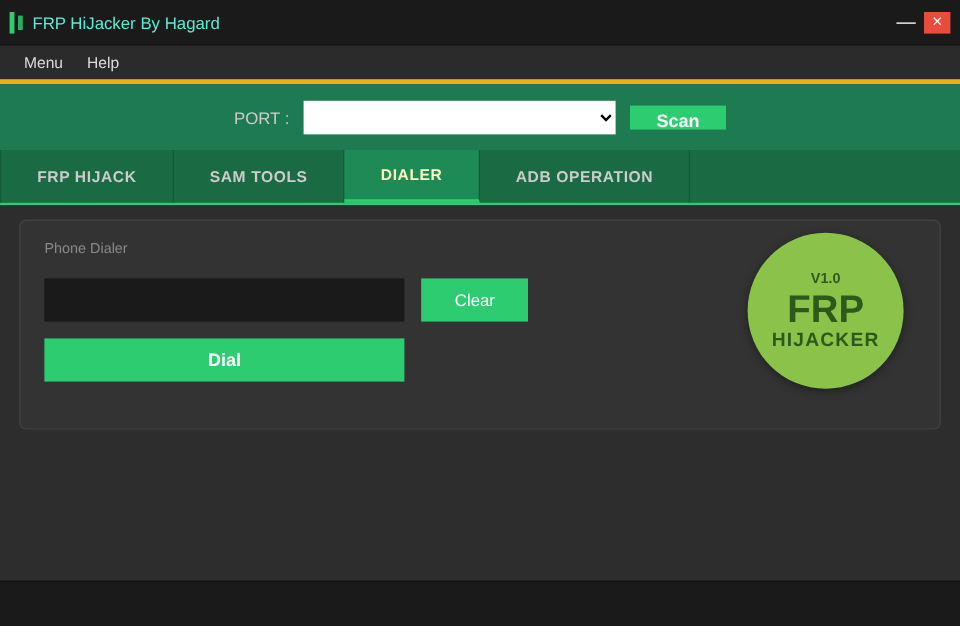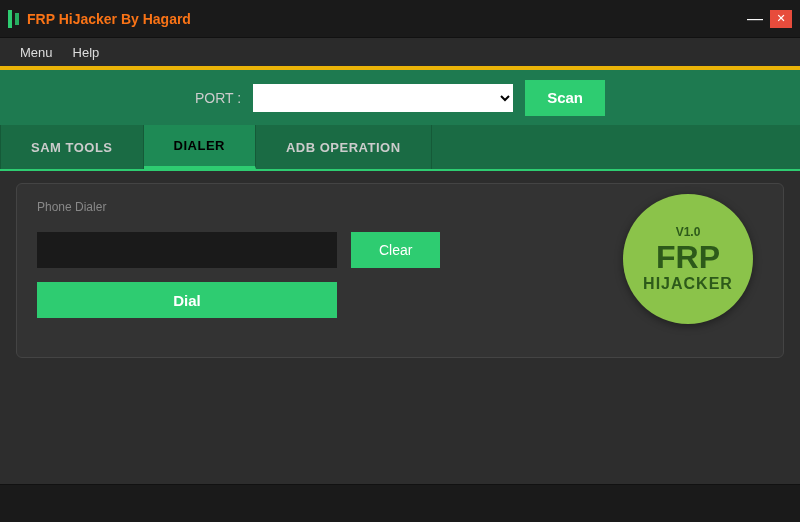--- a/index.html
+++ b/index.html
@@ -35,23 +35,23 @@
       width: 4px;
       height: 18px;
       background: #2ecc71;
     }
     .title-bar-icon .bar2 {
       width: 4px;
       height: 12px;
       background: #27ae60;
     }
     .title-bar-title {
-      color: #f97316;
+      color: #5eead4;
       font-size: 14px;
-      font-weight: 700;
+      font-weight: 400;
     }
     .title-bar-controls {
       display: flex;
       gap: 4px;
     }
     .title-btn {
       width: 22px;
       height: 18px;
       border: none;
       cursor: pointer;
@@ -107,21 +107,21 @@
       outline: none;
     }
     .scan-btn {
       background: #2ecc71;
       color: white;
       border: none;
       padding: 5px 22px;
       font-size: 15px;
       font-weight: bold;
       cursor: pointer;
-      height: 36px;
+      height: 20px;
     }
 
     
     .tabs-bar {
       background: #1a6b44;
       height: 46px;
       display: flex;
       align-items: stretch;
       border-bottom: 2px solid #2ecc71;
     }
@@ -132,21 +132,21 @@
       padding: 0 30px;
       color: #ccc;
       font-size: 13px;
       font-weight: bold;
       cursor: pointer;
       letter-spacing: 0.5px;
       border-right: 1px solid #155a38;
     }
     .tab:first-child { border-left: 1px solid #155a38; }
     .tab.active {
-      color: #000000;
+      color: #fef9c3;
       background: #1e8a55;
       border-bottom: 3px solid #2ecc71;
     }
 
     
     .dialer-panel {
       background: #333;
       border: 1px solid #444;
       border-radius: 6px;
       padding: 16px 20px 20px 20px;
@@ -284,20 +284,21 @@
 
 <div class="port-bar">
   <span class="port-label">PORT :</span>
   <select class="port-select">
     <option value=""></option>
   </select>
   <button class="scan-btn">Scan</button>
 </div>
 
 <div class="tabs-bar">
+  <div class="tab">FRP HIJACK</div>
   <div class="tab">SAM TOOLS</div>
   <div class="tab active">DIALER</div>
   <div class="tab">ADB OPERATION</div>
 </div>
 
 <div class="content-area">
   <div class="main-fill">
 
     <div class="dialer-panel">
       <div class="panel-label">Phone Dialer</div>

